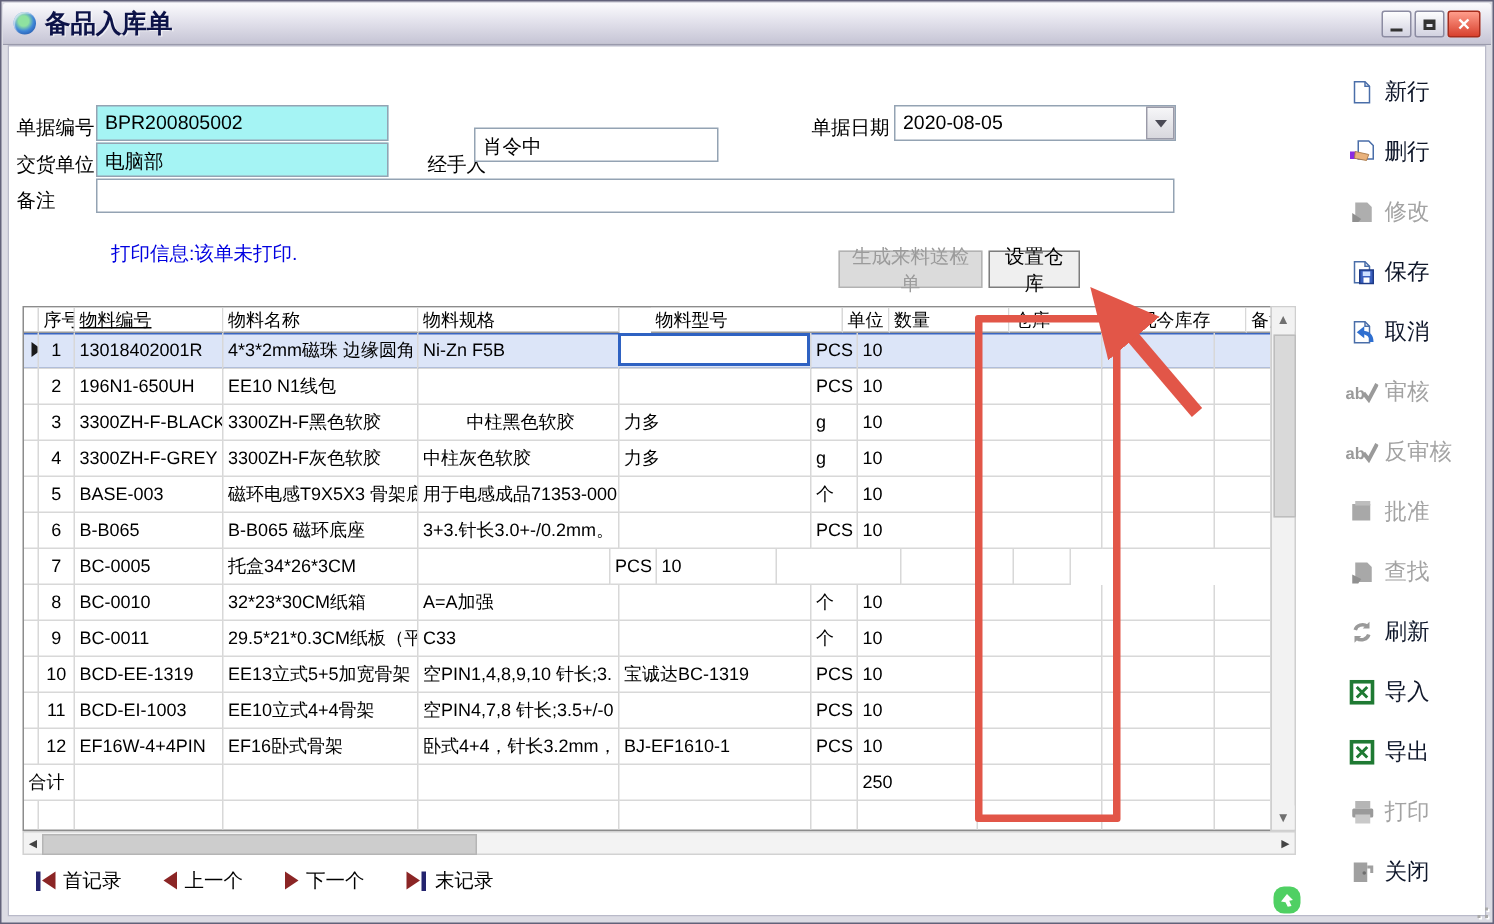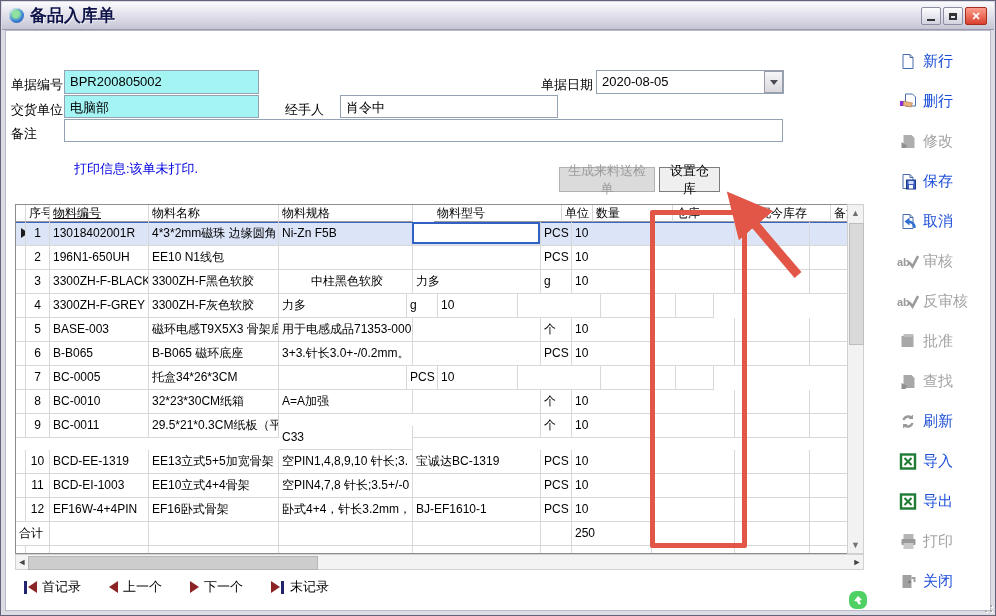--- a/index.html
+++ b/index.html
@@ -63,21 +63,21 @@
   .hl-arrow{position:absolute;left:0;top:0;width:12px;height:14px;display:flex;align-items:center;justify-content:center;font-size:9px;color:#444;}
   .hr-arrow{position:absolute;right:0;top:0;width:12px;height:14px;display:flex;align-items:center;justify-content:center;font-size:9px;color:#444;}
   
   .footer-nav{position:absolute;left:22px;top:577px;display:flex;gap:28px;}
   .nav-item{display:flex;align-items:center;gap:5px;font-size:13px;color:#000;}
   .tri-l{width:0;height:0;border-top:6px solid transparent;border-bottom:6px solid transparent;border-right:9px solid #8b2525;}
   .tri-r{width:0;height:0;border-top:6px solid transparent;border-bottom:6px solid transparent;border-left:9px solid #8b2525;}
   .nbar{width:3px;height:13px;background:#24246e;margin:0 1px;}
   
   .sidebar{position:absolute;left:896px;top:48px;width:94px;display:flex;flex-direction:column;gap:16px;}
-  .side-item{display:flex;align-items:center;gap:4px;height:24px;font-size:15px;color:#1d4ed8;cursor:default;}
+  .side-item{display:flex;align-items:center;gap:4px;height:24px;font-size:15px;color:#0f172a;cursor:default;}
   .side-item .side-icon{width:22px;display:flex;justify-content:center;}
   .side-item.disabled{color:#a3a3a3;}
   
   .red-rect{position:absolute;left:649px;top:209px;width:87px;height:328px;border:5px solid #e25648;border-radius:2px;pointer-events:none;}
   .red-arrow{position:absolute;left:640px;top:168px;pointer-events:none;}
   .green-badge{position:absolute;left:847px;top:589px;}
   .resize-grip{position:absolute;right:3px;bottom:3px;width:12px;height:12px;}
   .resize-grip i{position:absolute;width:2px;height:2px;background:#a9a9a9;box-shadow:1px 1px 0 #fff;}
 </style>
 </head>
@@ -99,21 +99,21 @@
 
   <span class="flabel" style="left:10px;top:75px;">单据编号</span>
   <div class="field cyan" style="left:63px;top:69px;width:195px;height:24px;">BPR200805002</div>
   <span class="flabel" style="left:540px;top:75px;">单据日期</span>
   <div class="field" style="left:595px;top:69px;width:188px;height:24px;">2020-08-05</div>
   <div class="combo-btn" style="left:763px;top:70px;width:19px;height:22px;"></div>
 
   <span class="flabel" style="left:10px;top:100px;">交货单位</span>
   <div class="field cyan" style="left:63px;top:94px;width:195px;height:23px;">电脑部</div>
   <span class="flabel" style="left:284px;top:100px;">经手人</span>
-  <div class="field" style="left:315px;top:94px;width:218px;height:23px;margin-left:24px;">肖令中</div>
+  <div class="field" style="left:315px;top:84px;width:163px;height:23px;">肖令中</div>
 
   <span class="flabel" style="left:10px;top:124px;">备注</span>
   <div class="field" style="left:63px;top:118px;width:719px;height:23px;"></div>
 
   <div class="print-info">打印信息:该单未打印.</div>
 
   <button class="pushbtn btn-gen">生成来料送检单</button>
   <button class="pushbtn btn-set">设置仓库</button>
 
   <div class="grid">
@@ -168,20 +168,21 @@
           <div class="gcell" style="width: 80px;">10</div>
           <div class="gcell" style="width: 83px;"></div>
           <div class="gcell" style="width: 75px;"></div>
           <div class="gcell" style="width: 38px;"></div>
         </div>
         <div class="grow">
           <div class="gcell" style="width: 10px;"></div>
           <div class="gcell c-center" style="width: 24px;">4</div>
           <div class="gcell" style="width: 99px;">3300ZH-F-GREY</div>
           <div class="gcell" style="width: 130px;">3300ZH-F灰色软胶</div>
+          <div class="gcell" style="width: 134px;">中柱灰色软胶</div>
           <div class="gcell" style="width: 128px;">力多</div>
           <div class="gcell" style="width: 31px;">g</div>
           <div class="gcell" style="width: 80px;">10</div>
           <div class="gcell" style="width: 83px;"></div>
           <div class="gcell" style="width: 75px;"></div>
           <div class="gcell" style="width: 38px;"></div>
         </div>
         <div class="grow">
           <div class="gcell" style="width: 10px;"></div>
           <div class="gcell c-center" style="width: 24px;">5</div>
@@ -231,21 +232,21 @@
           <div class="gcell" style="width: 80px;">10</div>
           <div class="gcell" style="width: 83px;"></div>
           <div class="gcell" style="width: 75px;"></div>
           <div class="gcell" style="width: 38px;"></div>
         </div>
         <div class="grow">
           <div class="gcell" style="width: 10px;"></div>
           <div class="gcell c-center" style="width: 24px;">9</div>
           <div class="gcell" style="width: 99px;">BC-0011</div>
           <div class="gcell" style="width: 130px;">29.5*21*0.3CM纸板（平</div>
-          <div class="gcell" style="width: 134px; margin-top: 12px;">C33</div>
+          <div class="gcell" style="width: 134px;">C33</div>
           <div class="gcell" style="width: 128px;"></div>
           <div class="gcell" style="width: 31px;">个</div>
           <div class="gcell" style="width: 80px;">10</div>
           <div class="gcell" style="width: 83px;"></div>
           <div class="gcell" style="width: 75px;"></div>
           <div class="gcell" style="width: 38px;"></div>
         </div>
         <div class="grow">
           <div class="gcell" style="width: 10px;"></div>
           <div class="gcell c-center" style="width: 24px;">10</div>

